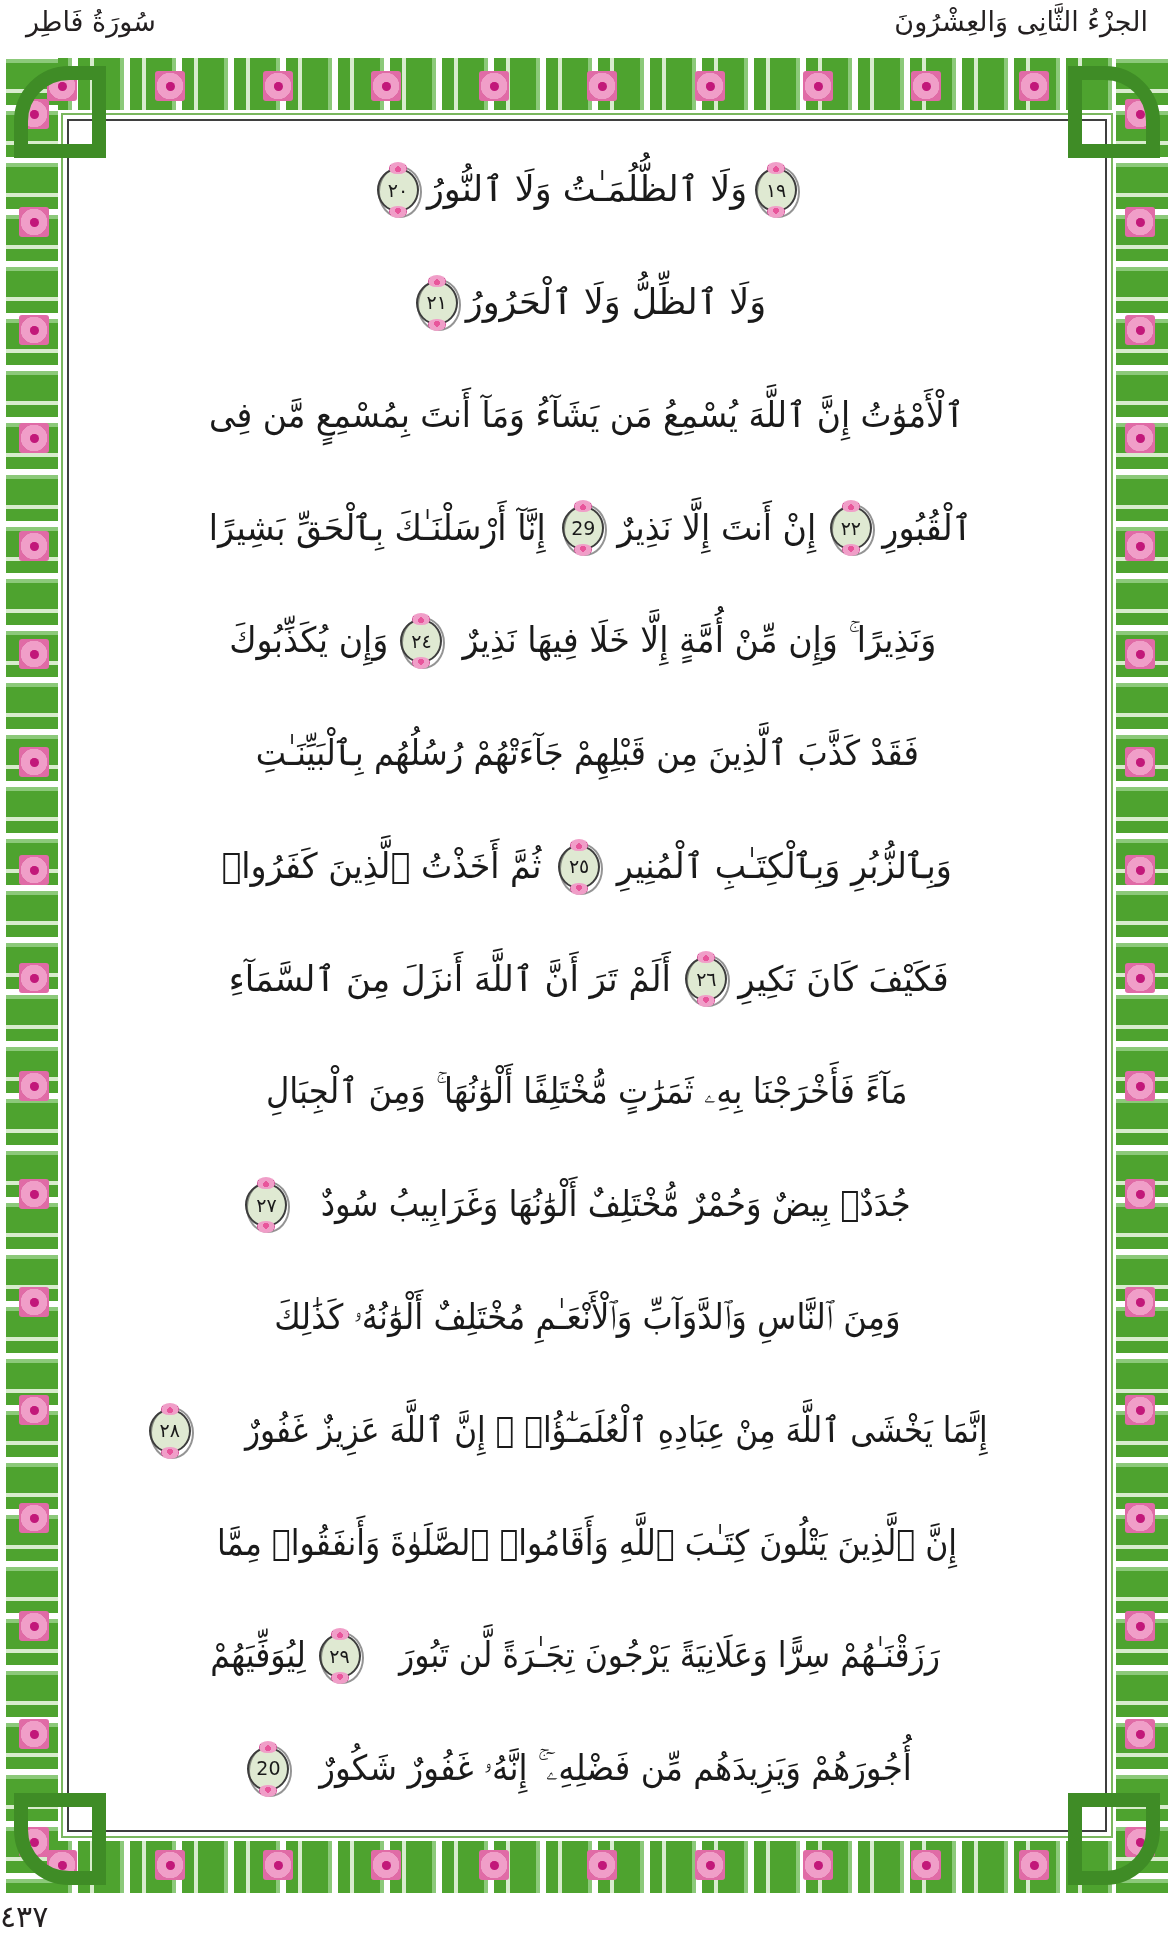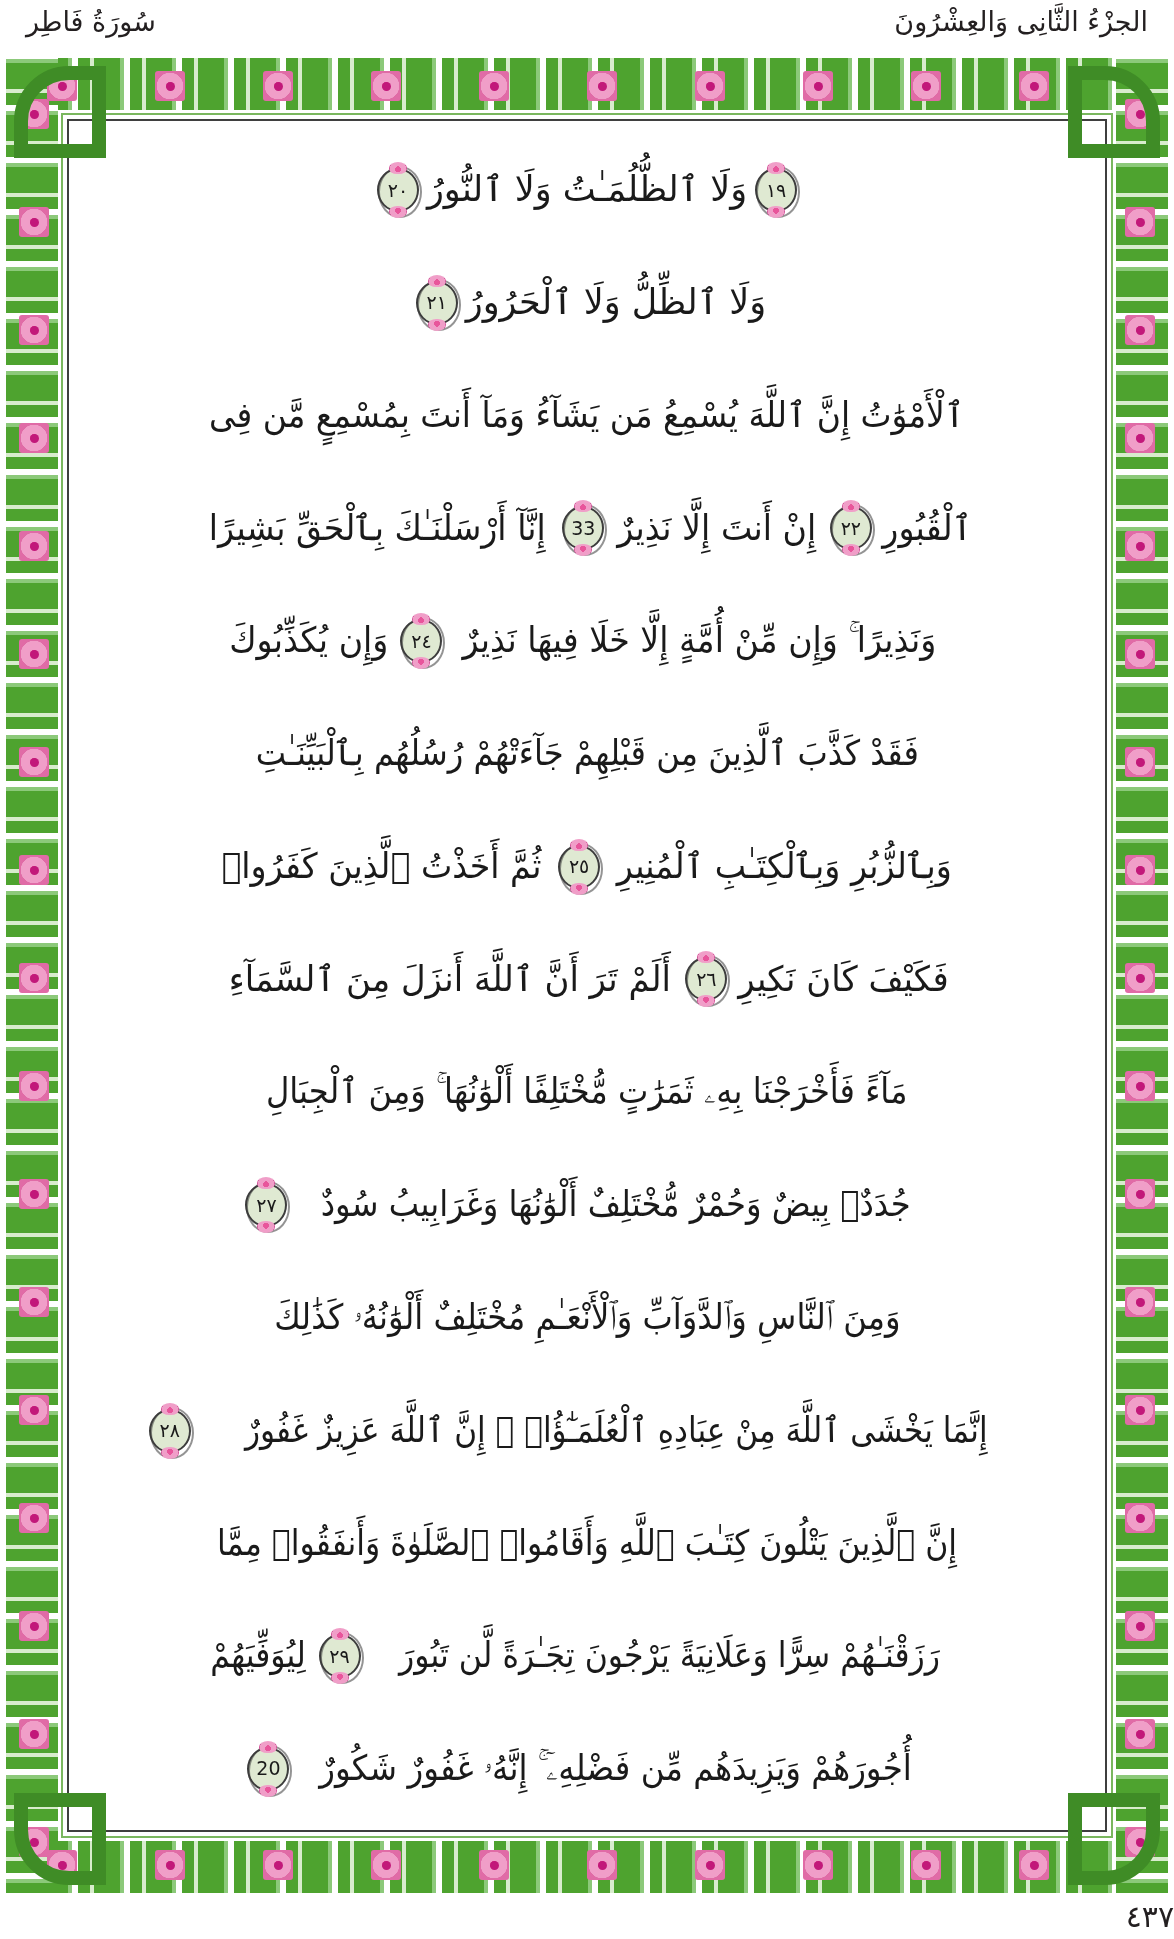--- a/index.html
+++ b/index.html
@@ -223,21 +223,21 @@
     z-index: 1;
     opacity: .55;
   }
 
   
   .page-footer {
     flex: 0 0 46px;
     height: 46px;
     display: flex;
     align-items: center;
-    justify-content: flex-start;
+    justify-content: flex-end;
   }
   .page-number {
     font-family: "DejaVu Sans", sans-serif;
     font-size: 30px;
     color: #231f20;
     letter-spacing: 1px;
   }
 
   
   .corner {
@@ -492,21 +492,21 @@
             <span class="curl"></span>
             <span class="disc"></span>
             <span class="num">٢٢</span>
             <span class="petal-bot"></span>
           </span>
           <span class="txt" style="--sx: 0.95;">إِنْ أَنتَ إِلَّا نَذِيرٌ</span>
           <span class="ayah-marker">
             <span class="petal-top"></span>
             <span class="curl"></span>
             <span class="disc"></span>
-            <span class="num">33</span>
+            <span class="num">29</span>
             <span class="petal-bot"></span>
           </span>
           <span class="txt" style="--sx: 0.95;">إِنَّآ أَرْسَلْنَـٰكَ بِٱلْحَقِّ بَشِيرًا</span>
         </div>
         <div class="ayah-line">
           <span class="txt" style="--sx: 0.95;">وَنَذِيرًا ۚ وَإِن مِّنْ أُمَّةٍ إِلَّا خَلَا فِيهَا نَذِيرٌ</span>
           <span class="ayah-marker">
             <span class="petal-top"></span>
             <span class="curl"></span>
             <span class="disc"></span>

